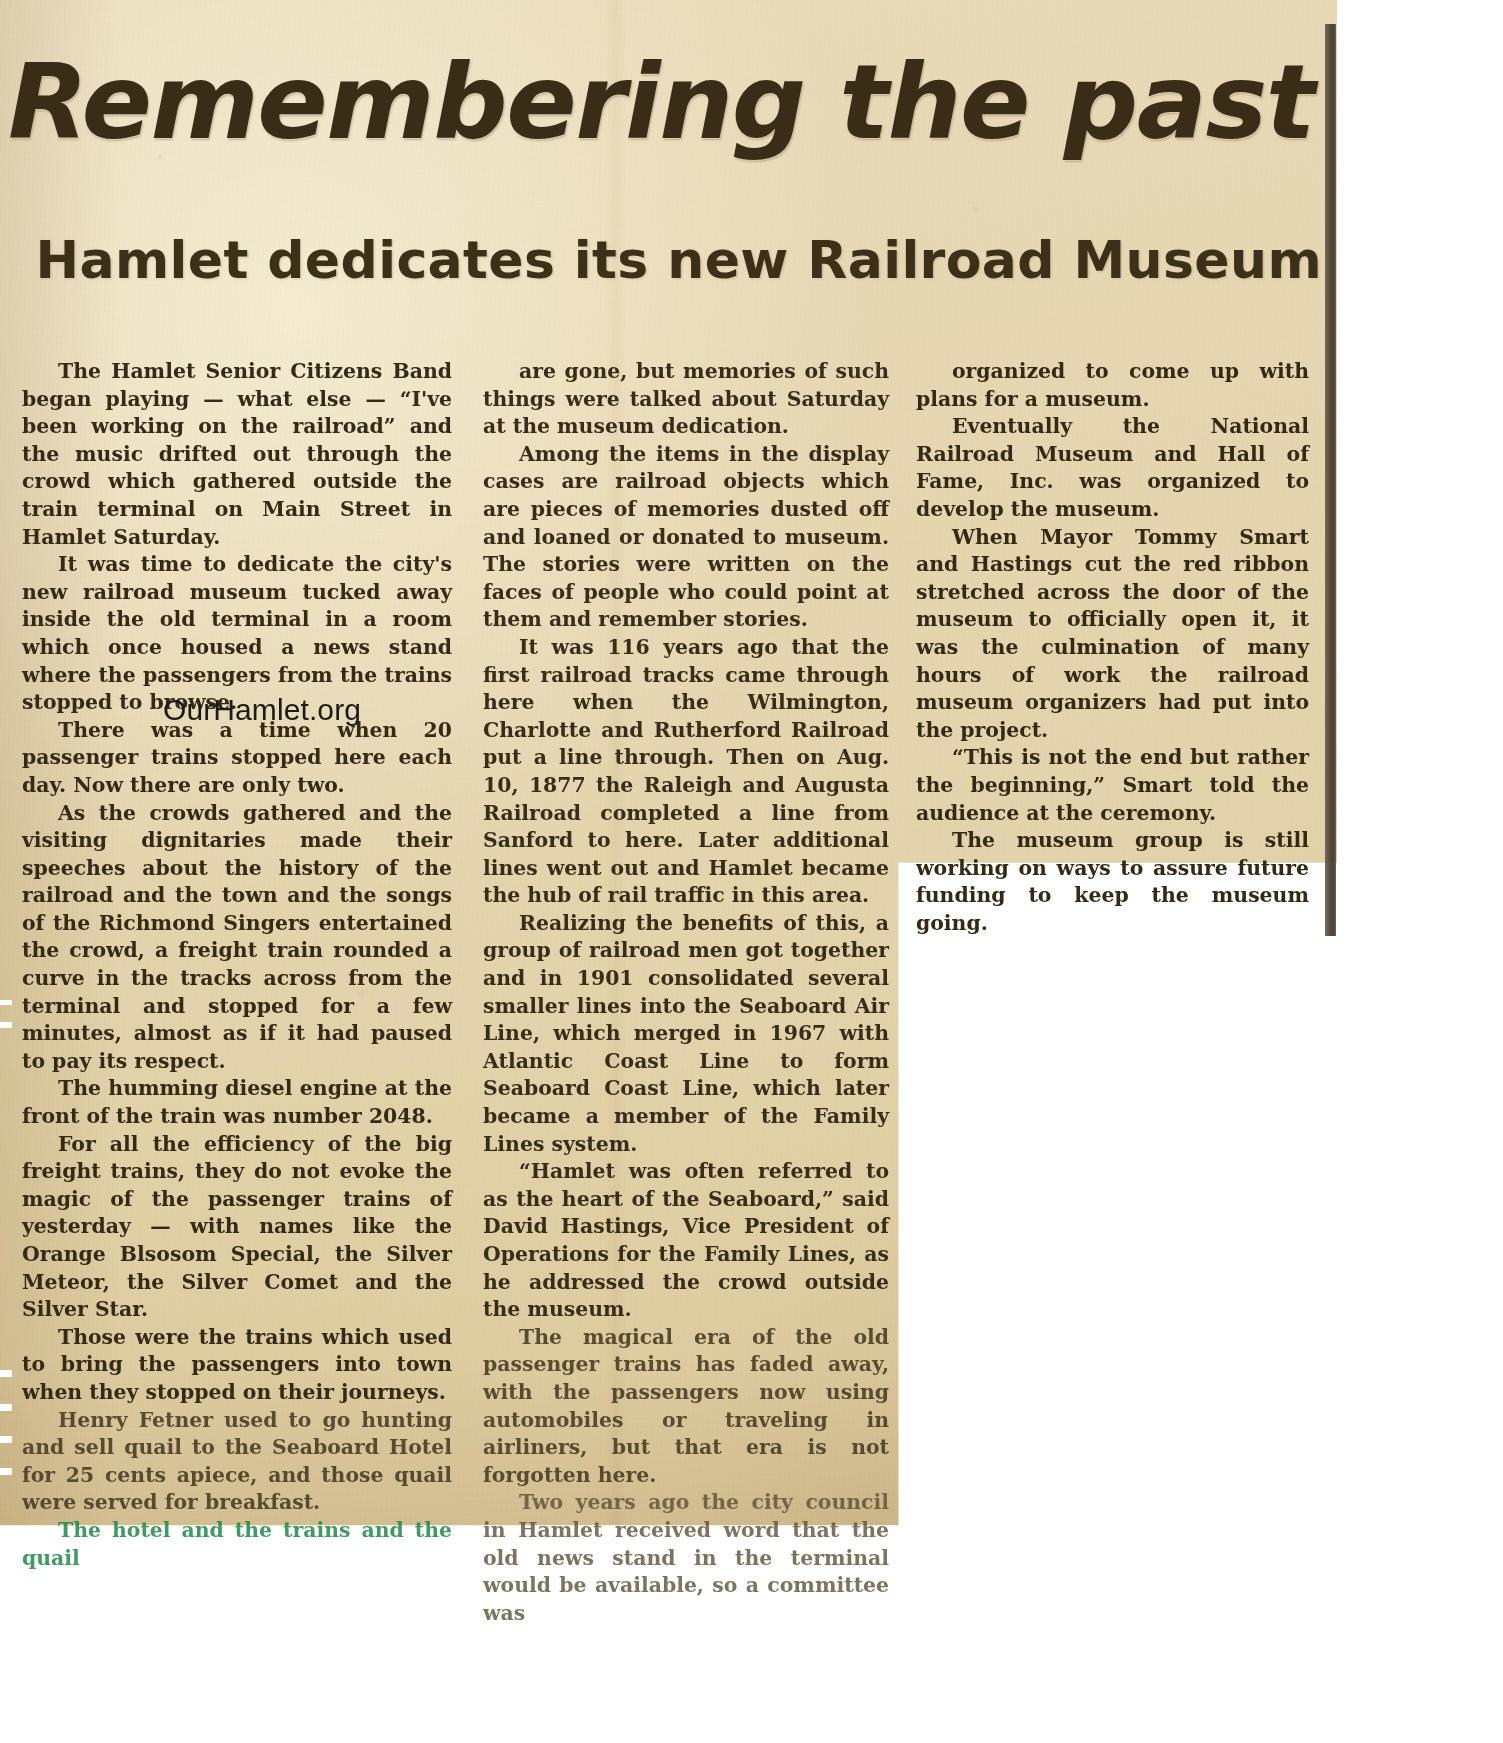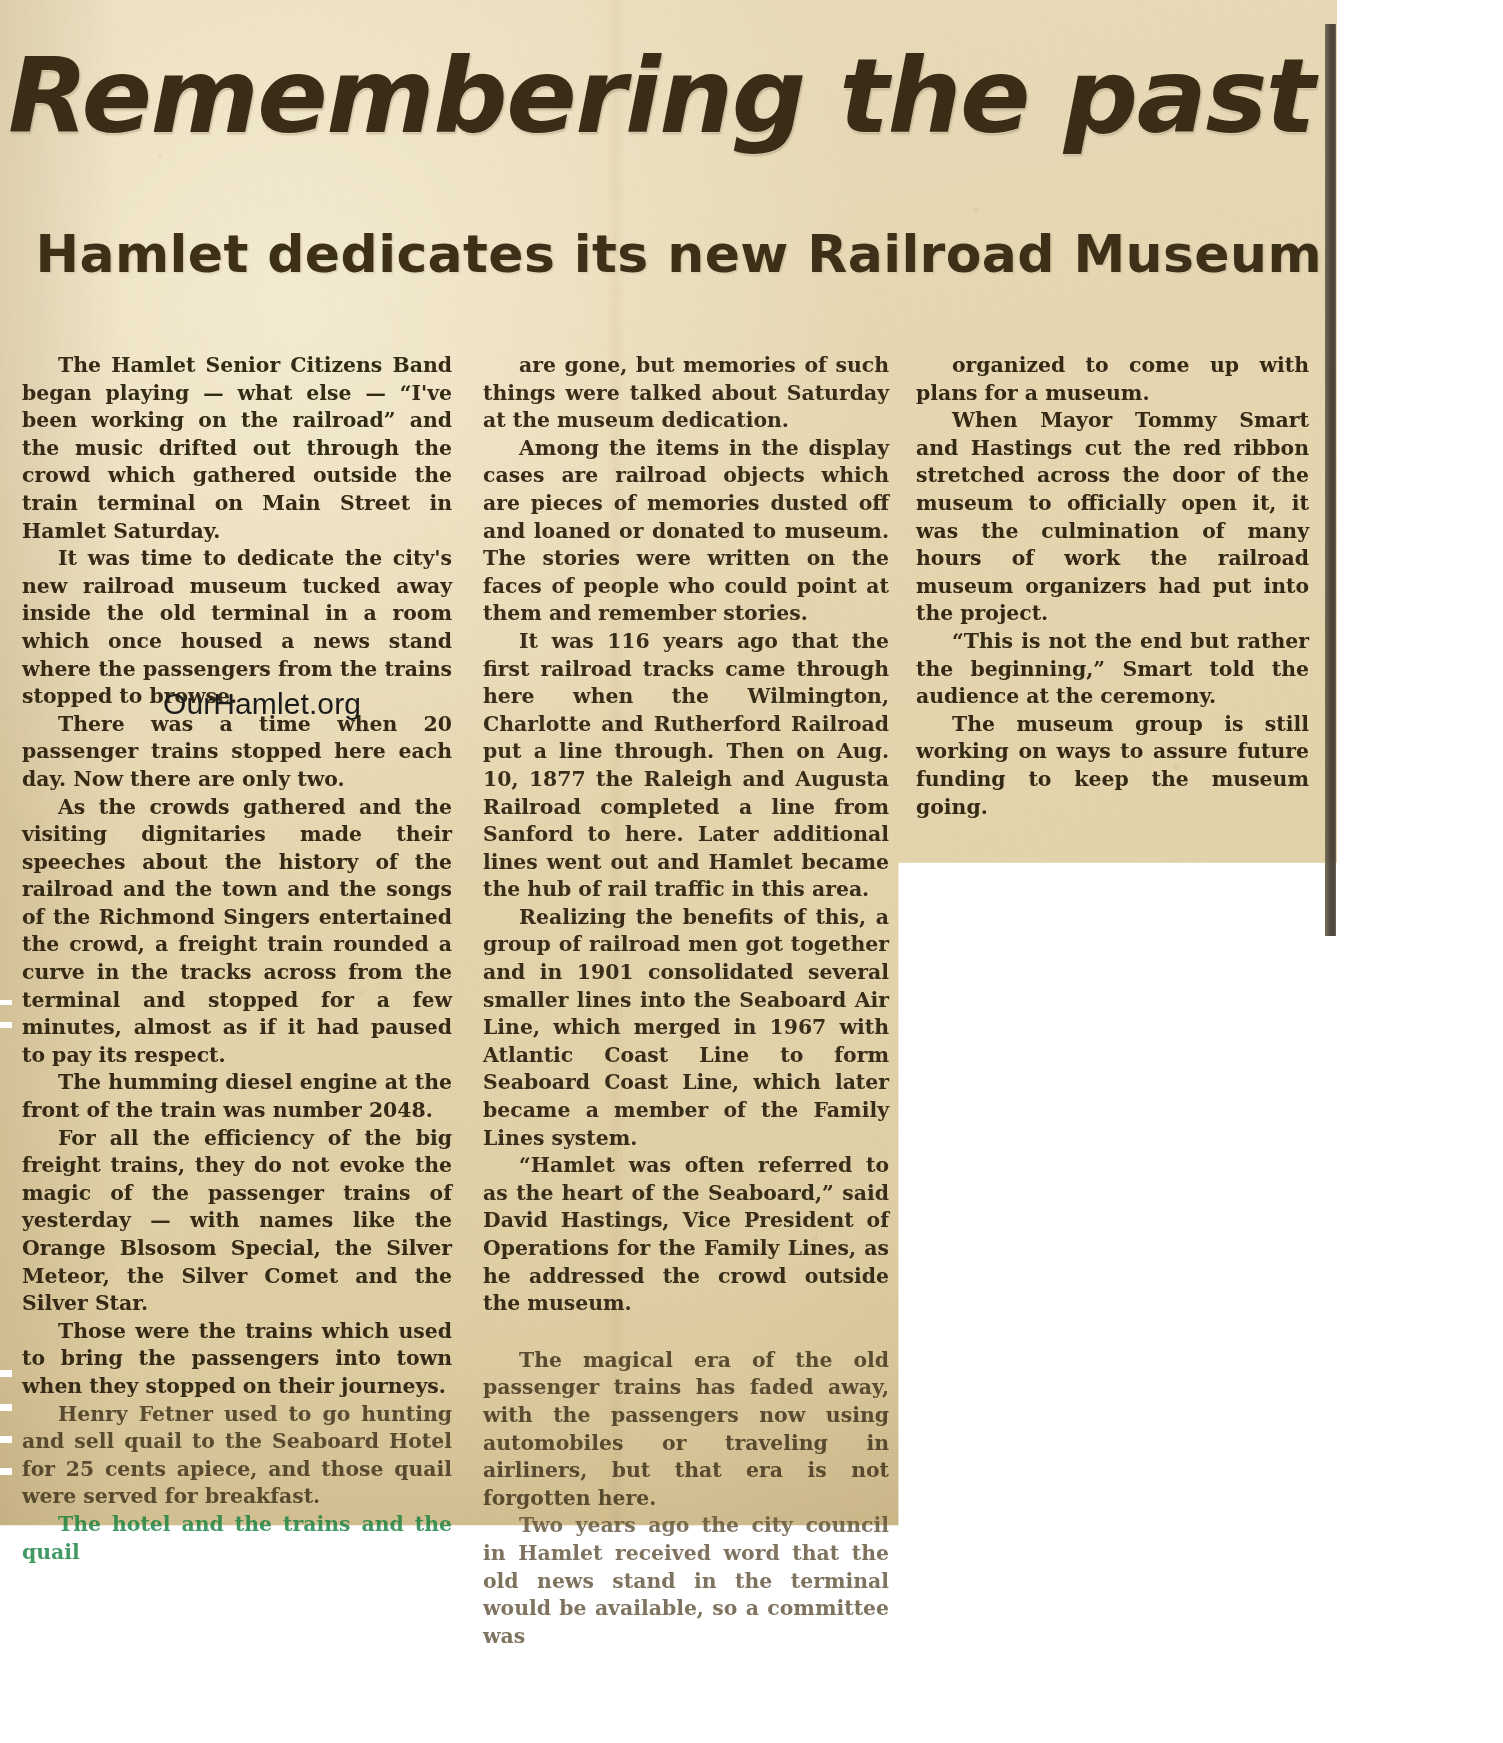--- a/index.html
+++ b/index.html
@@ -46,21 +46,21 @@
 
   
   .nick{position:absolute;left:0;width:12px;height:5px;background:#ffffff;}
 
   
   #edgestrip{position:absolute;left:1325px;top:24px;width:11px;height:912px;
     background:linear-gradient(90deg,#6d6250 0%,#4a4236 40%,#3b3429 75%,#5d5445 100%);
     opacity:.92;}
 
   
-  #content{position:absolute;left:0;top:0;width:1337px;height:1225px;}
+  #content{position:absolute;left:0;top:6px;width:1337px;height:1225px;}
 
   h1#headline{
     position:absolute;left:8px;top:44px;width:1290px;margin:0;
     font-family:"DejaVu Sans",sans-serif;
     font-weight:700;font-style:italic;
     font-size:104px;line-height:104px;letter-spacing:-1.5px;
     color:#3a2d18;
     text-shadow:0 1px 0 rgba(255,248,226,.38), 1px 2px 2px rgba(90,72,40,.30);
     white-space:nowrap;
   }
@@ -89,21 +89,21 @@
   #col3{left:916px;width:393px;}
 
   .col p{margin:0;text-indent:36px;}
   
   #col1 p{color:#352a16;}
   #col2 p{color:#382d19;}
   #col3 p{color:#332915;}
   
   #col1 p.fade1{color:#4b3e25;opacity:.90;}
   #col1 p.fade2{color:#15803d;opacity:.80;}
-  #col2 p.fade1{color:#4b3e25;opacity:.90;margin-top:29px;}
+  #col2 p.fade1{color:#4b3e25;opacity:.90;}
   #col2 p.fade2{color:#5b4d31;opacity:.78;}
 
   
   #watermark{
     position:absolute;left:163px;top:689px;
     font-family:"Liberation Sans",sans-serif;
     font-weight:400;font-size:30px;line-height:30px;
     color:#1b1b1b;letter-spacing:.1px;white-space:nowrap;
     z-index:40;
   }
@@ -149,20 +149,21 @@
       <p>are gone, but memories of such things were talked about Saturday at the museum dedication.</p>
       <p>Among the items in the display cases are railroad objects which are pieces of memories dusted off and loaned or donated to museum. The stories were written on the faces of people who could point at them and remember stories.</p>
       <p>It was 116 years ago that the first railroad tracks came through here when the Wilmington, Charlotte and Rutherford Railroad put a line through. Then on Aug. 10, 1877 the Raleigh and Augusta Railroad completed a line from Sanford to here. Later additional lines went out and Hamlet became the hub of rail traffic in this area.</p>
       <p>Realizing the benefits of this, a group of railroad men got together and in 1901 consolidated several smaller lines into the Seaboard Air Line, which merged in 1967 with Atlantic Coast Line to form Seaboard Coast Line, which later became a member of the Family Lines system.</p>
       <p>“Hamlet was often referred to as the heart of the Seaboard,” said David Hastings, Vice President of Operations for the Family Lines, as he addressed the crowd outside the museum.</p>
       <p class="fade1">The magical era of the old passenger trains has faded away, with the passengers now using automobiles or traveling in airliners, but that era is not forgotten here.</p>
       <p class="fade2">Two years ago the city council in Hamlet received word that the old news stand in the terminal would be available, so a committee was</p>
     </div>
   <div class="col" id="col3">
       <p>organized to come up with plans for a museum.</p>
+      <p>Eventually the National Railroad Museum and Hall of Fame, Inc. was organized to develop the museum.</p>
       <p>When Mayor Tommy Smart and Hastings cut the red ribbon stretched across the door of the museum to officially open it, it was the culmination of many hours of work the railroad museum organizers had put into the project.</p>
       <p>“This is not the end but rather the beginning,” Smart told the audience at the ceremony.</p>
       <p>The museum group is still working on ways to assure future funding to keep the museum going.</p>
     </div>
 
   <div id="watermark">OurHamlet.org</div>
 
 </div>
 
 </body></html>

